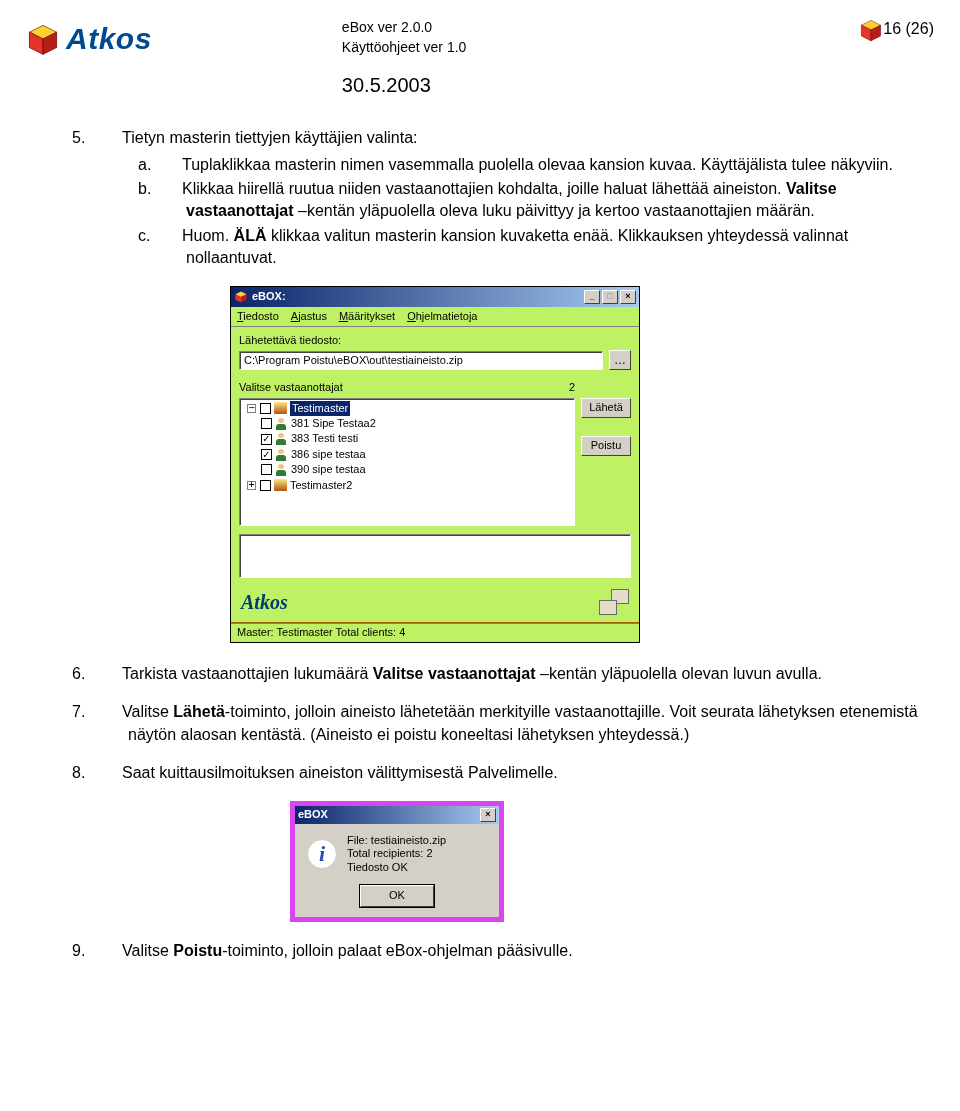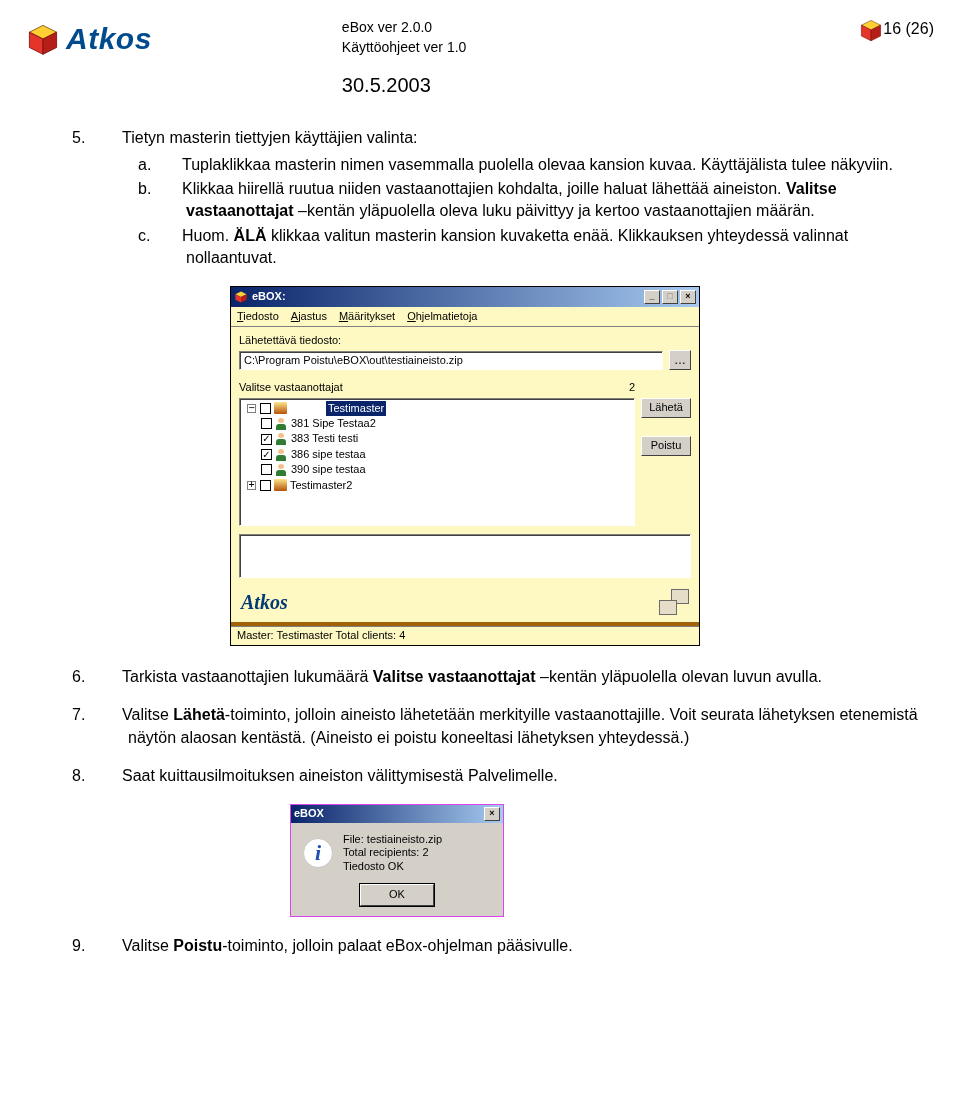--- a/index.html
+++ b/index.html
@@ -78,22 +78,22 @@
     min-width: 20px;
   }
   .bold-span { font-weight: bold; }
   .screenshot-wrap {
     margin: 16px 0 20px 130px;
   }
   .screenshot-wrap.small {
     margin: 12px 0 18px 190px;
   }
   .ebox-window {
-    width: 470px;
-    background: #fef9c3;
+    width: 410px;
+    background: #bef264;
     border: 1px solid #000;
     font-family: Tahoma, Arial, sans-serif;
     font-size: 11px;
   }
   .titlebar {
     background: linear-gradient(to right, #0a246a, #a6caf0);
     color: #fff;
     display: flex;
     align-items: center;
     padding: 2px 3px;
@@ -196,21 +196,21 @@
   }
   .person-icon::before {
     content: ""; position: absolute; top: 0; left: 3px;
     width: 6px; height: 5px; background: #f5c089; border-radius: 50%;
   }
   .person-icon::after {
     content: ""; position: absolute; bottom: 0; left: 1px;
     width: 10px; height: 6px; background: #2e7d32; border-radius: 3px 3px 0 0;
   }
   .selected-master {
-    background: #0a246a; color: #fff; padding: 0 2px; margin-left: 36px;
+    background: #0a246a; color: #fff; padding: 0 2px;
   }
   .side-btns {
     display: flex;
     flex-direction: column;
     justify-content: flex-end;
     gap: 4px;
     width: 50px;
     padding-bottom: 2px;
   }
   .gray-btn {
@@ -247,31 +247,31 @@
     width: 30px; height: 26px;
     position: relative;
   }
   .net-icon::before, .net-icon::after {
     content: ""; position: absolute; width: 16px; height: 13px;
     background: #e5ddc8; border: 1px solid #6b6b6b;
   }
   .net-icon::before { top: 0; right: 0; }
   .net-icon::after { bottom: 0; left: 0; }
   .statusbar {
-    border-top: 4px solid #a16207;
+    border-top: 1px solid #a16207;
     box-shadow: inset 0 1px 0 #808080;
     padding: 2px 6px;
     display: flex;
     justify-content: flex-start;
     font-size: 11px;
   }
   .dialog {
     width: 214px;
     background: #d4d0c8;
-    border: 1px solid #d946ef;
+    border: 5px solid #d946ef;
     font-family: Tahoma, Arial, sans-serif;
     font-size: 11px;
   }
   .dialog .titlebar { height: 18px; }
   .dlg-body {
     display: flex;
     align-items: center;
     gap: 10px;
     padding: 10px 12px 6px 12px;
   }

